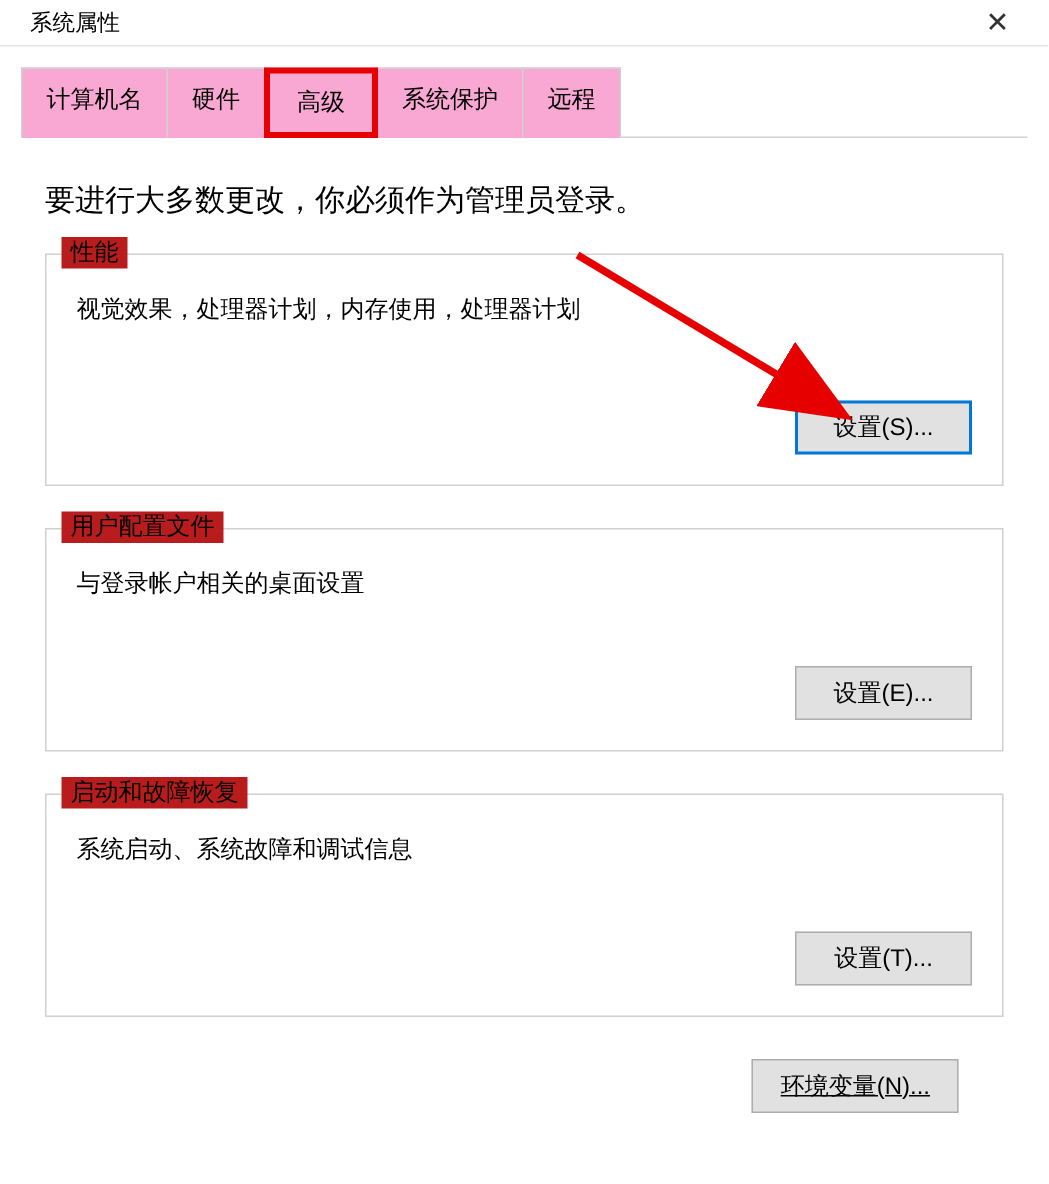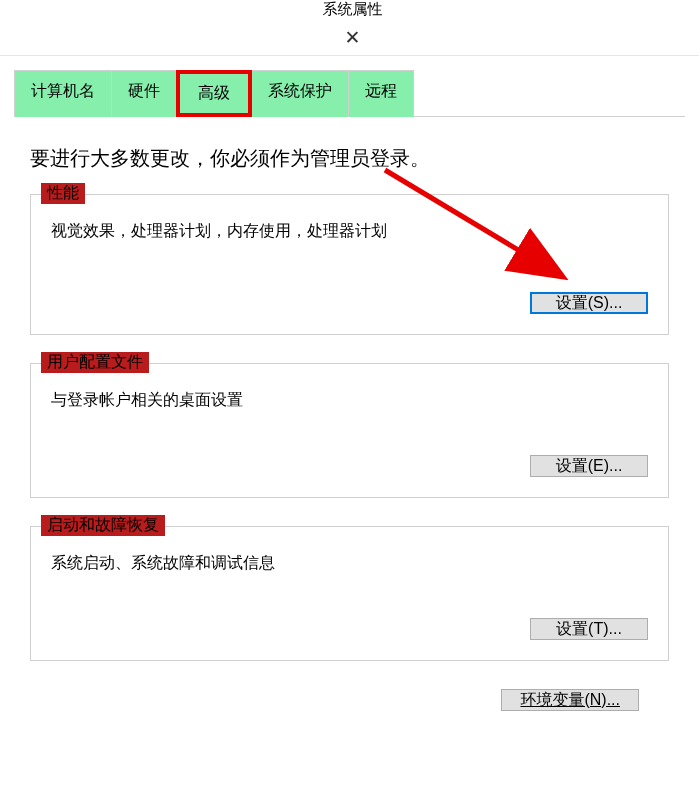--- a/index.html
+++ b/index.html
@@ -13,45 +13,44 @@
       background: #ffffff;
       width: 699px;
       height: 789px;
       overflow: hidden;
       position: relative;
     }
     .titlebar {
       display: flex;
       align-items: center;
       justify-content: space-between;
-      height: 56px;
+      height: 31px;
       padding: 0 14px 0 20px;
       border-bottom: 1px solid #e6e6e6;
-      flex-direction: column;
     }
     .close-btn {
       width: 40px;
       height: 36px;
       display: flex;
       align-items: center;
       justify-content: center;
       cursor: pointer;
       font-size: 19px;
       color: #333;
     }
     .tabs {
       display: flex;
       padding: 14px 14px 0 14px;
       position: relative;
     }
     .tab {
       padding: 10px 16px;
       border: 1px solid #d0d0d0;
       border-bottom: none;
-      background: #86efac;
+      background: #f9a8d4;
       font-size: 16px;
       cursor: pointer;
       margin-right: -1px;
       position: relative;
       z-index: 1;
     }
     .tab.highlighted {
       border: 4px solid #e60000;
       border-bottom: 4px solid #e60000;
       padding: 9px 18px;
@@ -93,21 +92,21 @@
     }
     .group-desc.short {
       margin-bottom: 44px;
     }
     .btn-row {
       display: flex;
       justify-content: flex-end;
     }
     .btn {
       min-width: 118px;
-      height: 22px;
+      height: 36px;
       border: 1px solid #adadad;
       background: #e1e1e1;
       font-size: 16px;
       font-family: inherit;
       cursor: pointer;
       display: flex;
       align-items: center;
       justify-content: center;
       padding: 0 18px;
     }

